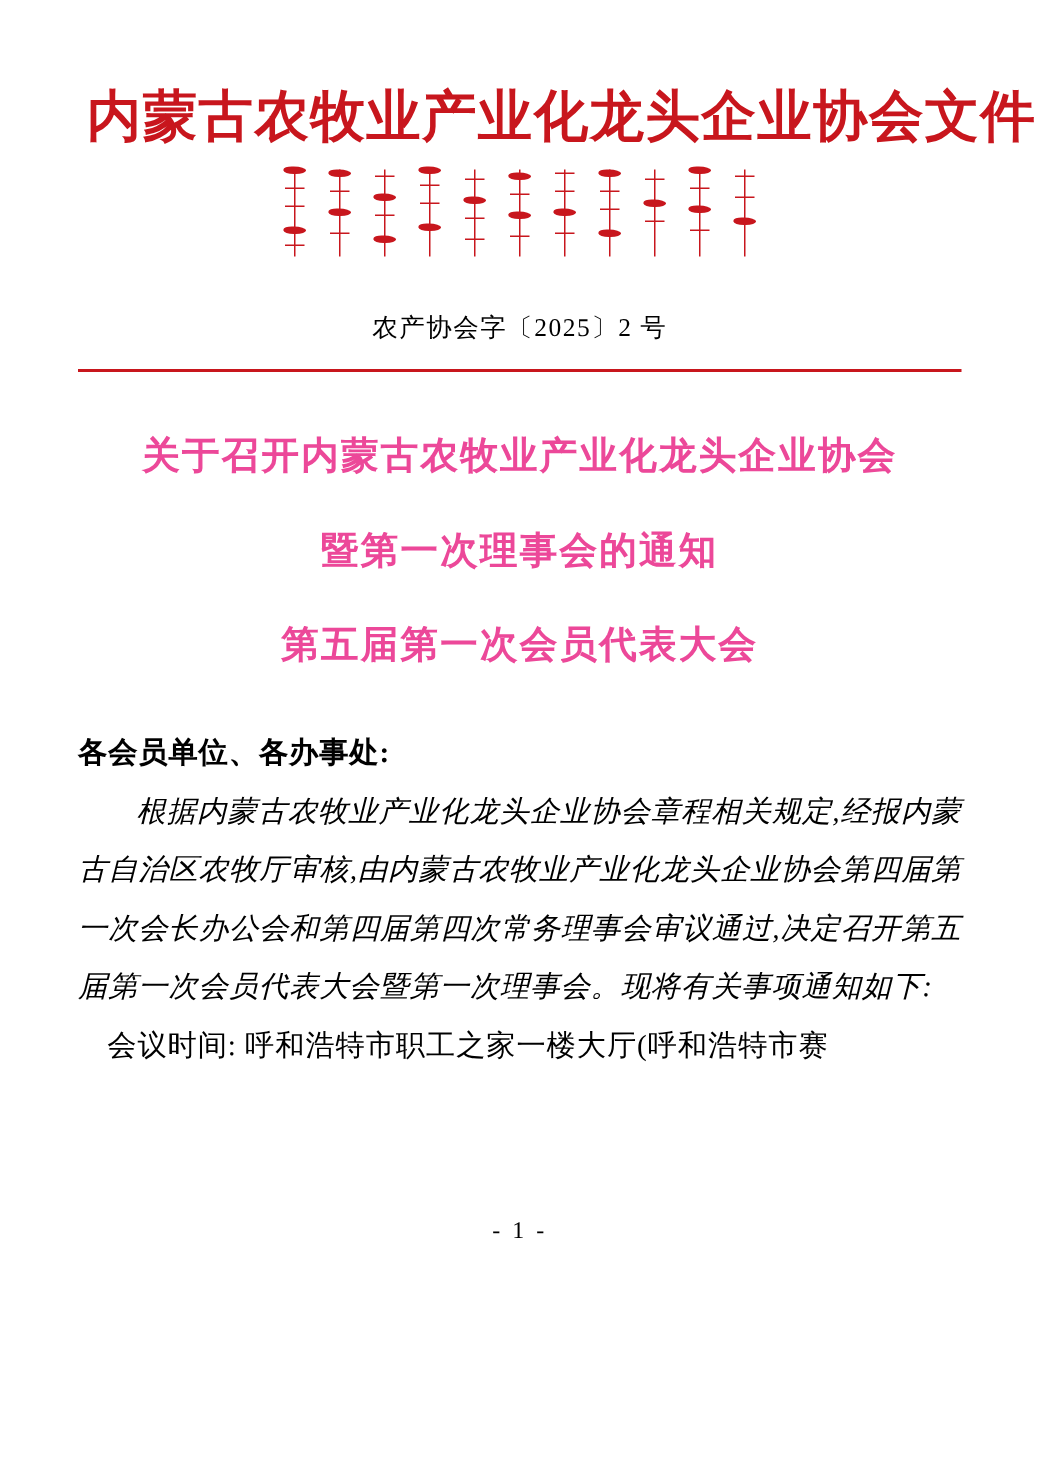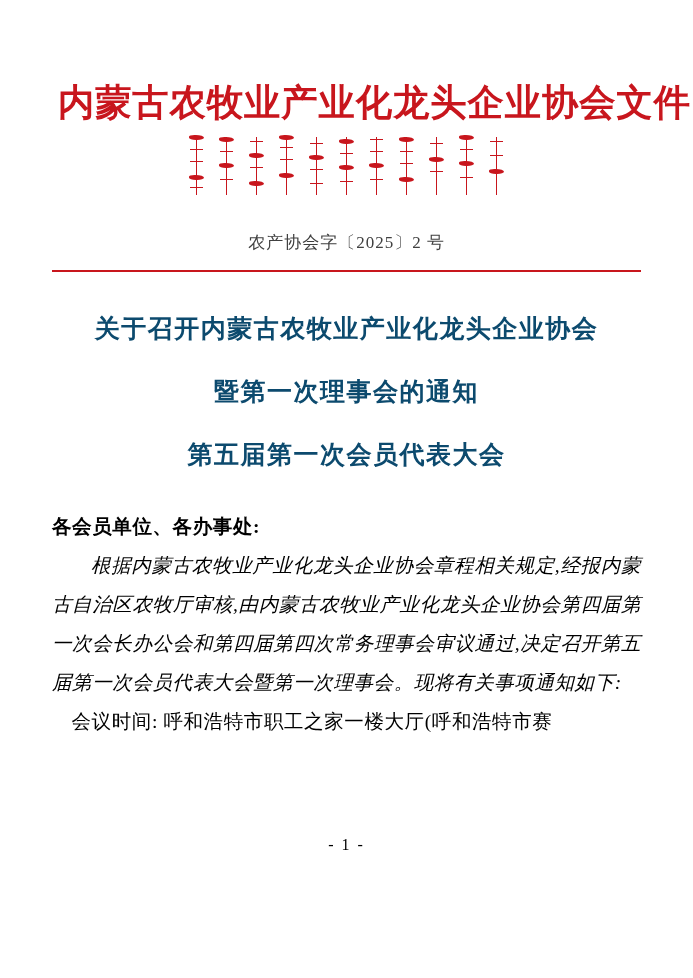--- a/index.html
+++ b/index.html
@@ -14,21 +14,20 @@
     color: #000000;
     position: relative;
     overflow: hidden;
   }
   .page {
     width: 693px;
     height: 846px;
     position: relative;
     box-sizing: border-box;
     padding: 0 52px;
-    margin-top: 24px;
   }
 
   
   .masthead {
     padding-top: 58px;
     text-align: center;
   }
   .masthead-title {
     color: #c8161d;
     font-family: "Liberation Serif", "DejaVu Serif", serif;
@@ -75,41 +74,41 @@
     background: #c8161d;
     border-radius: 40% 60% 50% 50%;
   }
 
   
   .doc-number {
     margin-top: 26px;
     text-align: center;
     font-size: 17px;
     letter-spacing: 1px;
-    color: #404040;
+    color: #000000;
   }
   .red-rule {
     margin-top: 16px;
     height: 2.5px;
     background: #c8161d;
     width: 100%;
   }
 
   
   .title-block {
     margin-top: 44px;
     text-align: center;
   }
   .title-line {
     font-size: 25px;
     font-weight: bold;
     letter-spacing: 1.5px;
     line-height: 1.0;
     margin-bottom: 38px;
-    color: #0c4a6e;
+    color: #ec4899;
   }
   .title-line:last-child { margin-bottom: 0; }
 
   
   .body-block {
     margin-top: 40px;
     font-size: 19.5px;
     line-height: 2.0;
     letter-spacing: 0.6px;
     color: #000;

